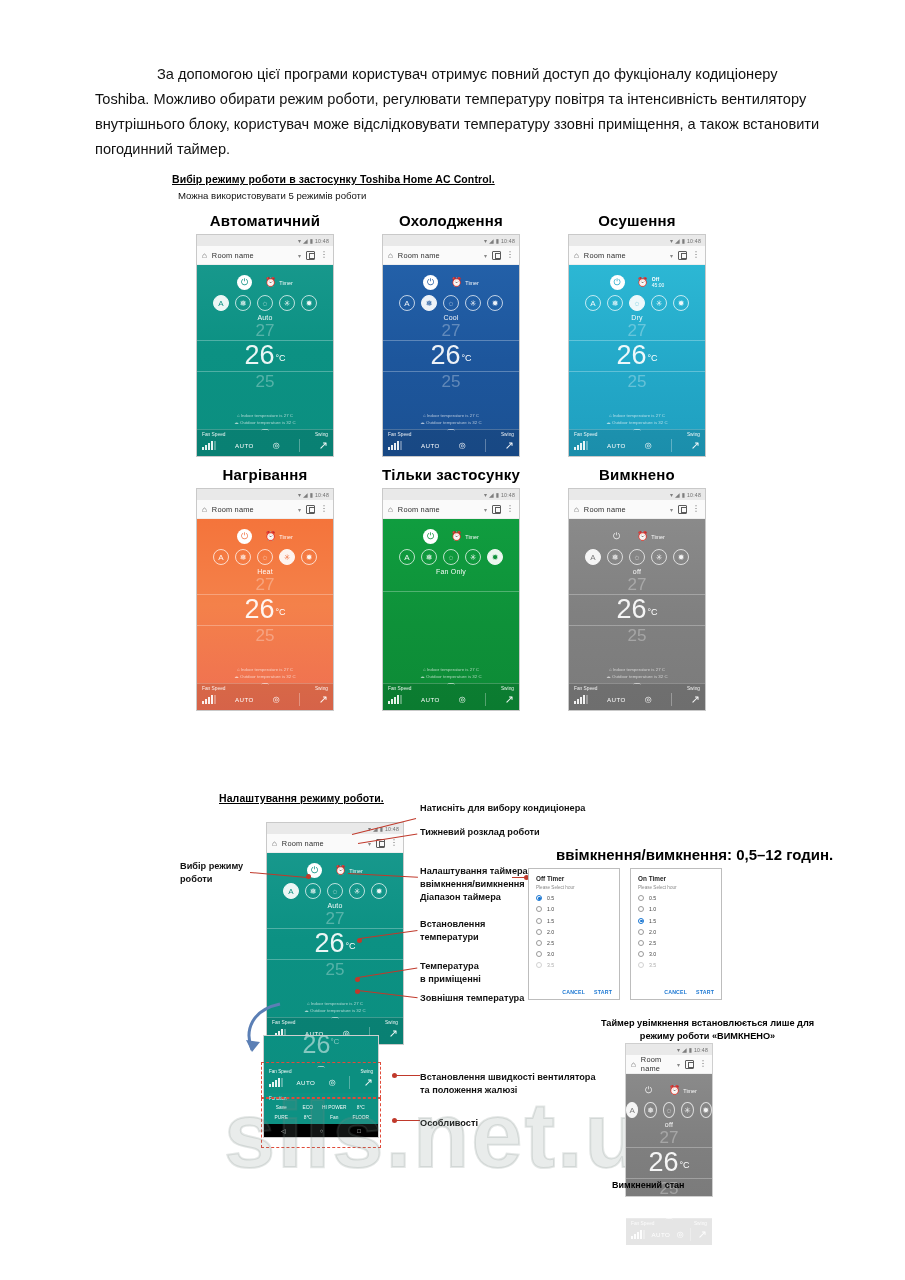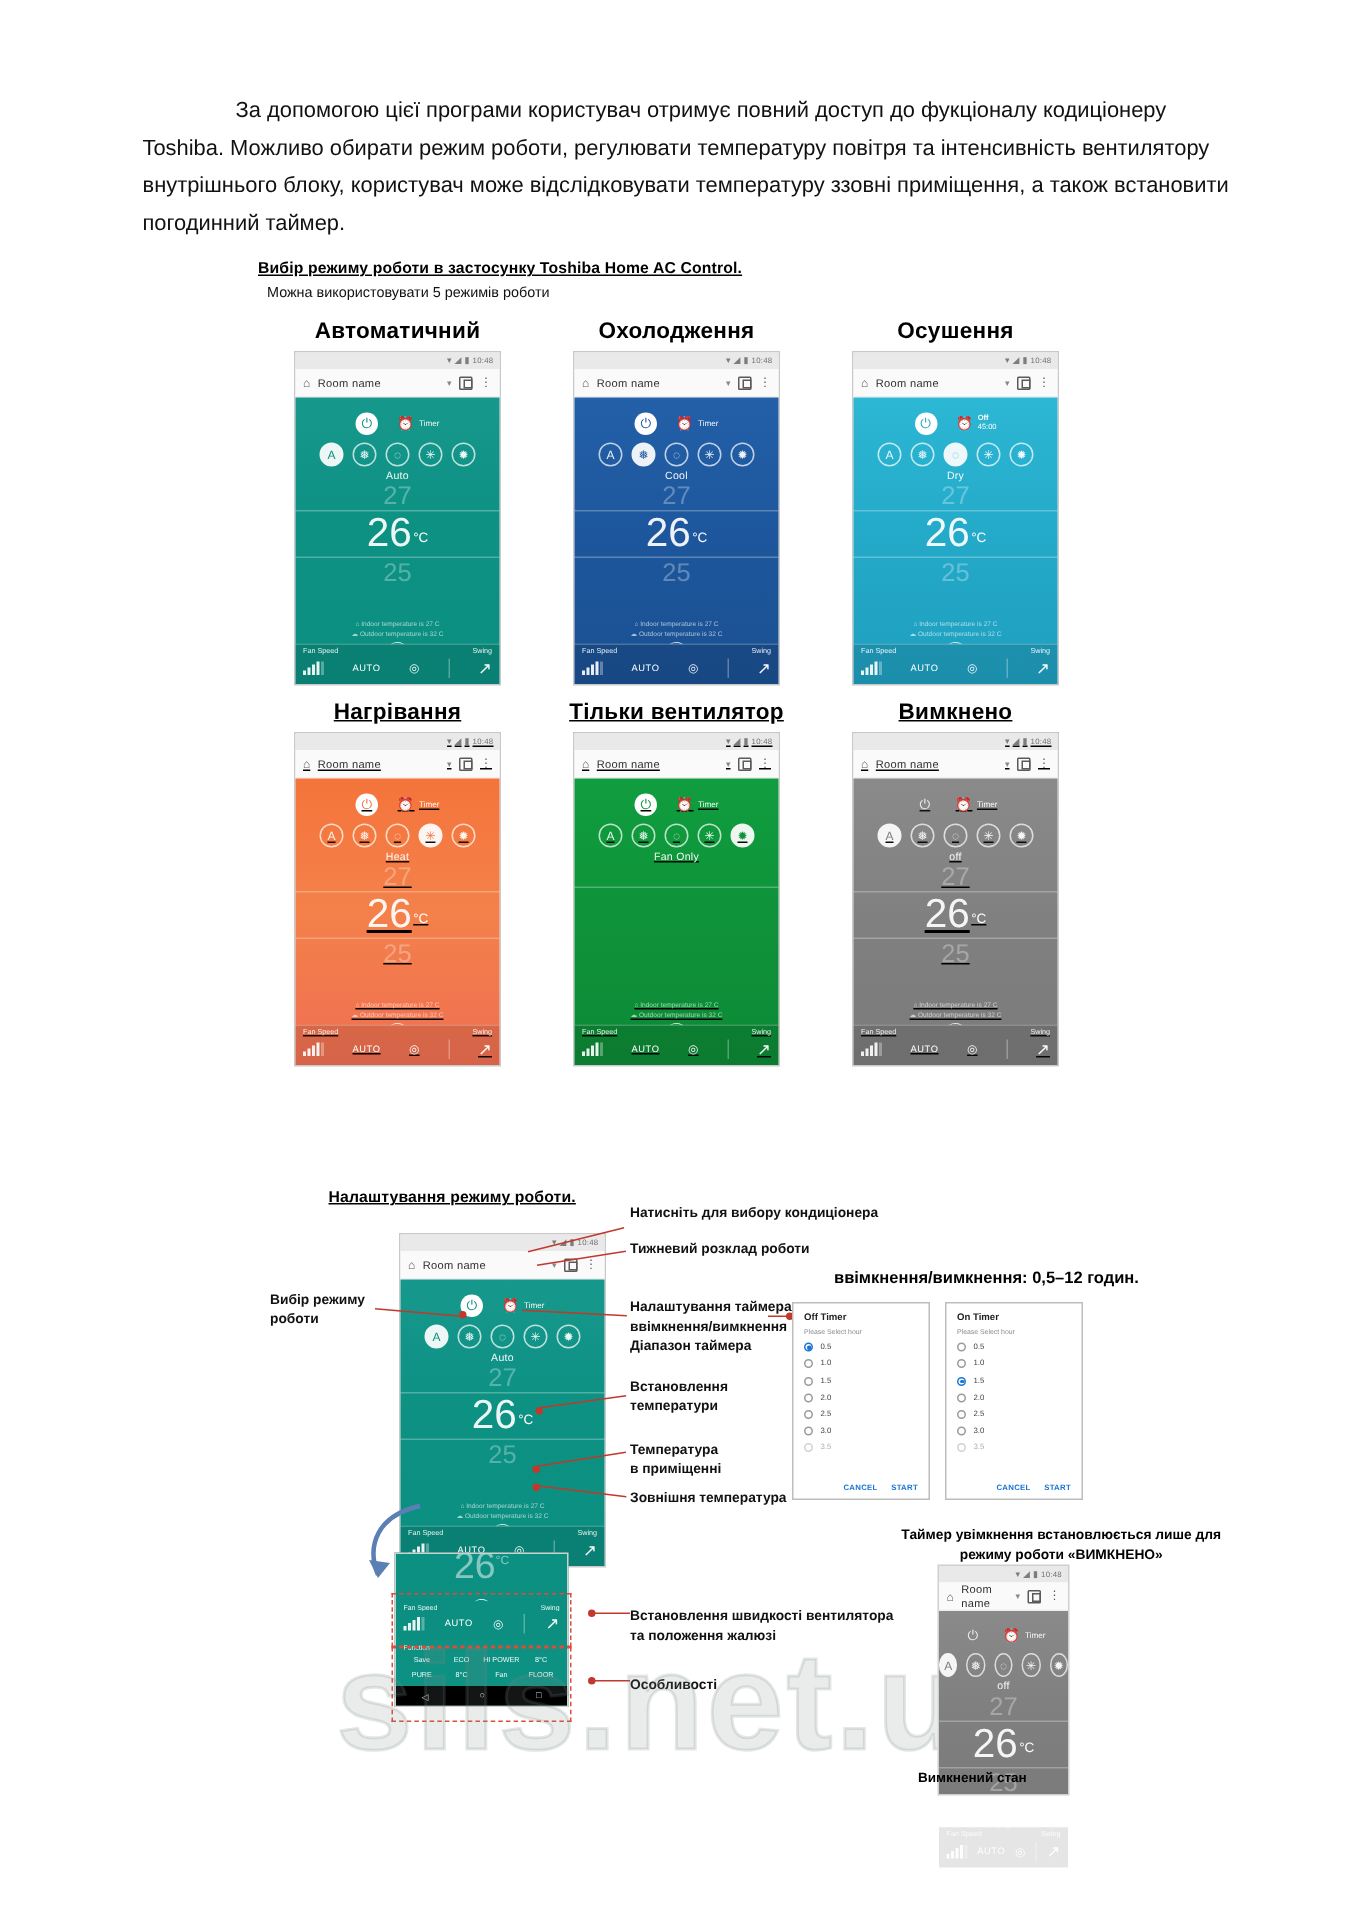--- a/index.html
+++ b/index.html
@@ -179,21 +179,21 @@
   .swing-ic { font-size: 11px; opacity:.95; }
   .ann {
     position: absolute; font-size: 9.2px; font-weight: bold; line-height: 1.42;
     color: #111; pointer-events:auto;
   }
   .lead { position:absolute; background:#c0392b; height:1px; transform-origin: left center; }
   .dot { position:absolute; width:5px; height:5px; border-radius:50%; background:#c0392b; }
 
   
   .dlg-head {
-    position:absolute; left:556px; top:846px; font-size:11px; font-weight:bold;
+    position:absolute; left:556px; top:846px; font-size:15px; font-weight:bold;
   }
   .dlg {
     position:absolute; background:#fff; border:1px solid #bdbdbd;
     width: 92px; height: 132px; padding: 6px 7px 4px;
   }
   .dlg-title { font-size: 6.4px; font-weight: bold; color:#222; }
   .dlg-sub { font-size: 4.6px; color:#8a8a8a; margin-top: 3px; }
   .opt { display:flex; align-items:center; gap:5px; margin-top:5.2px; }
   .radio {
     width:6px;height:6px;border-radius:50%;border:1px solid #9a9a9a; background:#fff;
@@ -470,21 +470,21 @@
           <span class="auto-lbl">AUTO</span>
           <span class="circ-ic">◎</span>
           <span class="divider-v"></span>
           <span class="swing-ic">↗</span>
         </div>
       </div>
     </div>
   </div>
       </div>
     </div>
-  <div class="grid-row" id="row2" style="margin-top:9px;text-decoration:underline;">
+  <div class="grid-row" id="row2" style="margin-top:9px;">
       <div class="mode-cell">
         <div class="mode-cap">Нагрівання</div>
   <div class="phone">
     <div class="statusbar">
       <span class="sb-ico">▾</span>
       <span class="sb-ico">◢</span>
       <span class="sb-ico">▮</span>
       <span class="sb-time">10:48</span>
     </div>
     <div class="appbar">
@@ -539,21 +539,21 @@
           <span class="auto-lbl">AUTO</span>
           <span class="circ-ic">◎</span>
           <span class="divider-v"></span>
           <span class="swing-ic">↗</span>
         </div>
       </div>
     </div>
   </div>
       </div>
       <div class="mode-cell">
-        <div class="mode-cap">Тільки вентилятор</div>
+        <div class="mode-cap">Тільки застосунку</div>
   <div class="phone">
     <div class="statusbar">
       <span class="sb-ico">▾</span>
       <span class="sb-ico">◢</span>
       <span class="sb-ico">▮</span>
       <span class="sb-time">10:48</span>
     </div>
     <div class="appbar">
       <span class="home">⌂</span>
       <span class="room">Room name</span>

